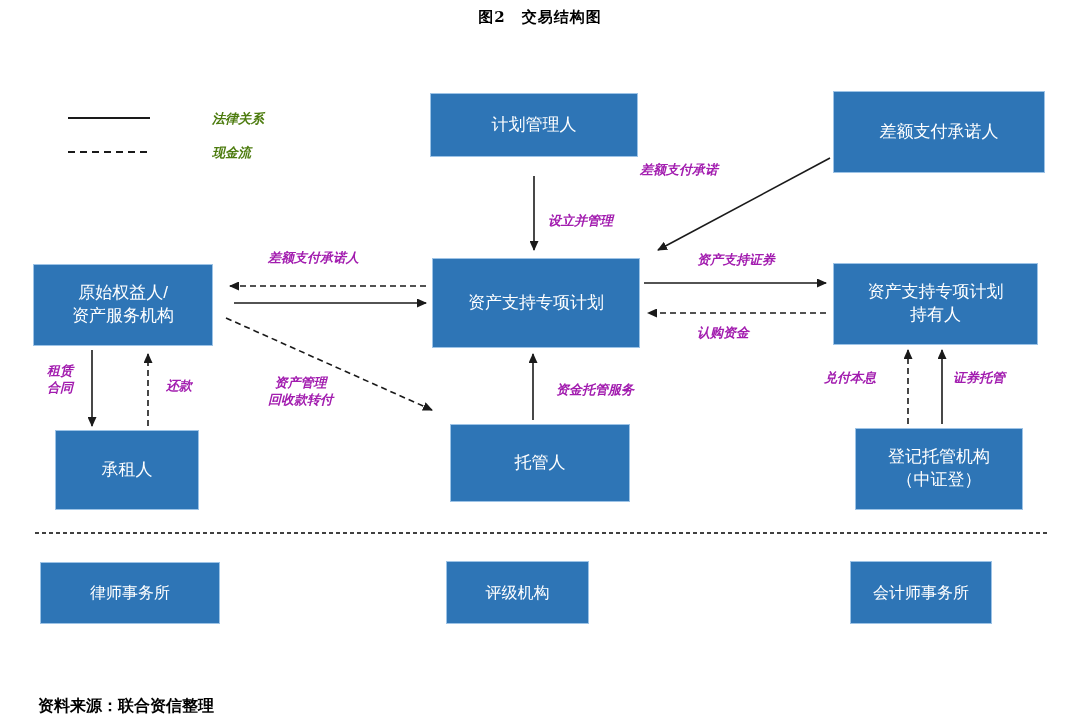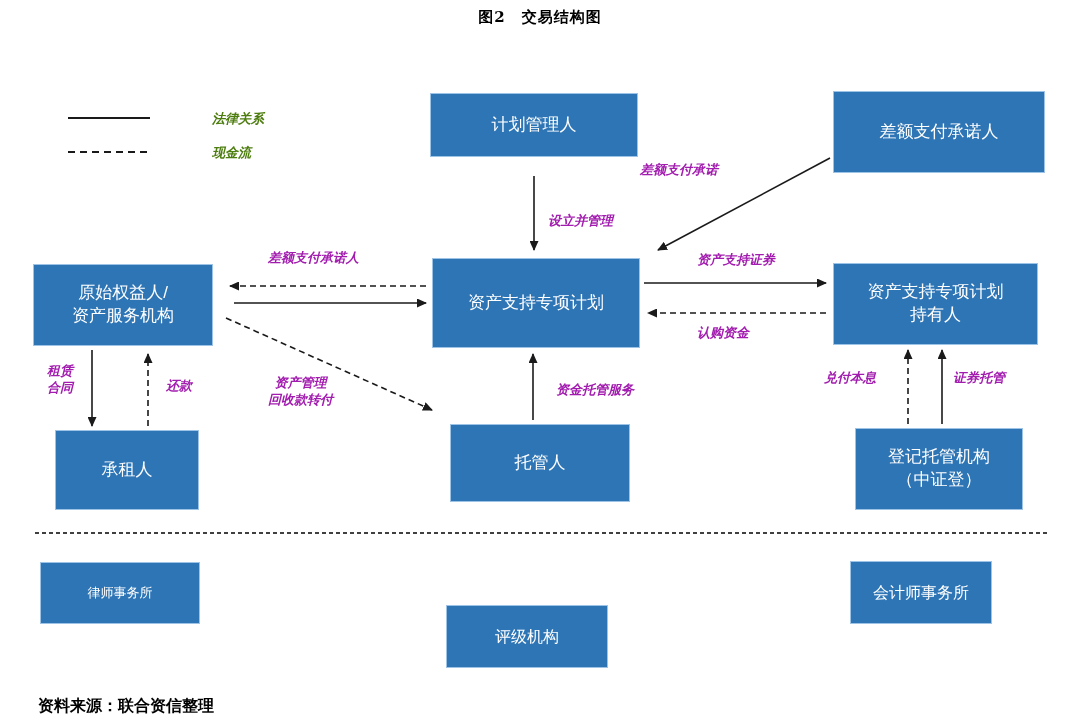--- a/index.html
+++ b/index.html
@@ -101,24 +101,24 @@
   <div class="node" style="left:55px;top:430px;width:144px;height:80px;">
     <span>承租人</span>
   </div>
   <div class="node" style="left:450px;top:424px;width:180px;height:78px;">
     <span>托管人</span>
   </div>
   <div class="node" style="left:855px;top:428px;width:168px;height:82px;">
     <span>登记托管机构</span>
     <span>（中证登）</span>
   </div>
-  <div class="node" style="left:40px;top:562px;width:160px;height:62px;font-size:13px;">
+  <div class="node" style="left:40px;top:562px;width:180px;height:62px;font-size:16px;">
     <span>律师事务所</span>
   </div>
-  <div class="node" style="left:446px;top:561px;width:162px;height:63px;font-size:16px;margin-top:44px;">
+  <div class="node" style="left:446px;top:561px;width:143px;height:63px;font-size:16px;">
     <span>评级机构</span>
   </div>
   <div class="node" style="left:850px;top:561px;width:142px;height:63px;font-size:16px;">
     <span>会计师事务所</span>
   </div>
 
   <div class="elabel" style="left:548px;top:213px;">设立并管理</div>
   <div class="elabel" style="left:640px;top:162px;">差额支付承诺</div>
   <div class="elabel" style="left:268px;top:250px;">差额支付承诺人</div>
   <div class="elabel" style="left:697px;top:252px;">资产支持证券</div>

